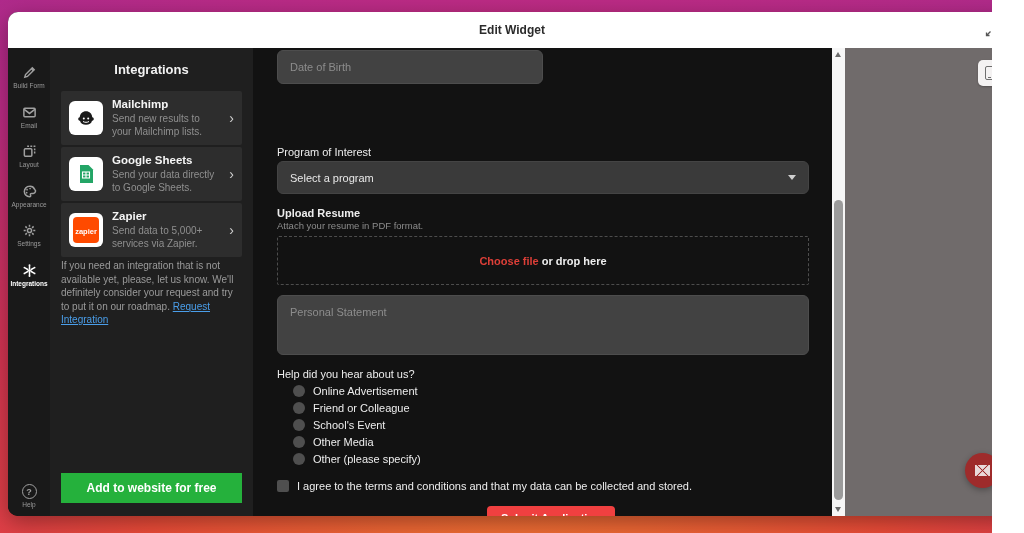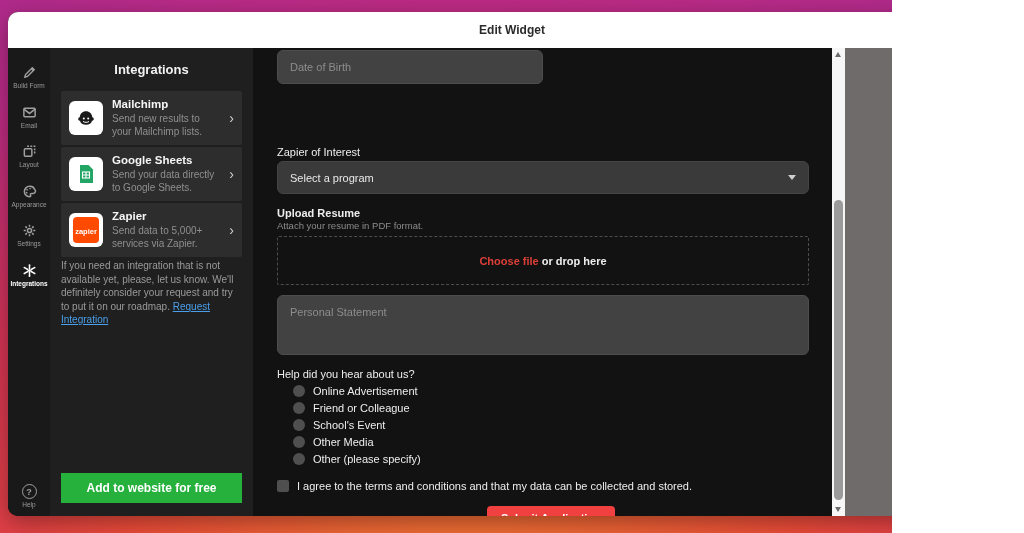--- a/index.html
+++ b/index.html
@@ -1,18 +1,18 @@
 <!DOCTYPE html>
 <html><head>
 <meta charset="utf-8">
 <style>
   * { margin:0; padding:0; box-sizing:border-box; }
   html,body { width:1024px; height:533px; font-family:"Liberation Sans", sans-serif; }
   .stage {
-    position:relative; width:892px; height:533px; overflow:hidden;
+    position:relative; width:992px; height:533px; overflow:hidden;
     background: radial-gradient(115% 150% at 52% 120%, #f08030 0%, #ea4b38 35%, #d43453 58%, #bb2b85 80%, #a72a8f 100%);
   }
   .window {
     position:absolute; left:8px; top:12px; width:1008px; height:504px;
     background:#121212; border-radius:10px; overflow:hidden;
     box-shadow:0 6px 22px rgba(0,0,0,.35);
   }
   
   .topbar { position:relative; height:36px; background:#ffffff; display:flex; align-items:center; justify-content:center; }
   .topbar-title { font-size:12px; font-weight:bold; color:#2b2b2b; }
@@ -210,21 +210,21 @@
         <div class="panel-note"><span>If you need an integration that is not available yet, please, let us know. We'll definitely consider your request and try to put it on our roadmap. </span><a>Request Integration</a></div>
 
         <button class="cta-btn">Add to website for free</button>
       </div>
 
       <div class="form-area">
         <div class="form-inner">
 
           <input class="field dob" type="text" placeholder="Date of Birth" style="">
 
-          <div class="form-label lbl-program">Zapier of Interest</div>
+          <div class="form-label lbl-program">Program of Interest</div>
           <div class="select">
             <span>Select a program</span>
             <span class="chev"></span>
           </div>
 
           <div class="form-label lbl-upload">Upload Resume</div>
           <div class="upload-hint">Attach your resume in PDF format.</div>
           <div class="dropzone">
             <span class="choose-file">Choose file</span>
               <span class="drop-here"> or drop here</span>

